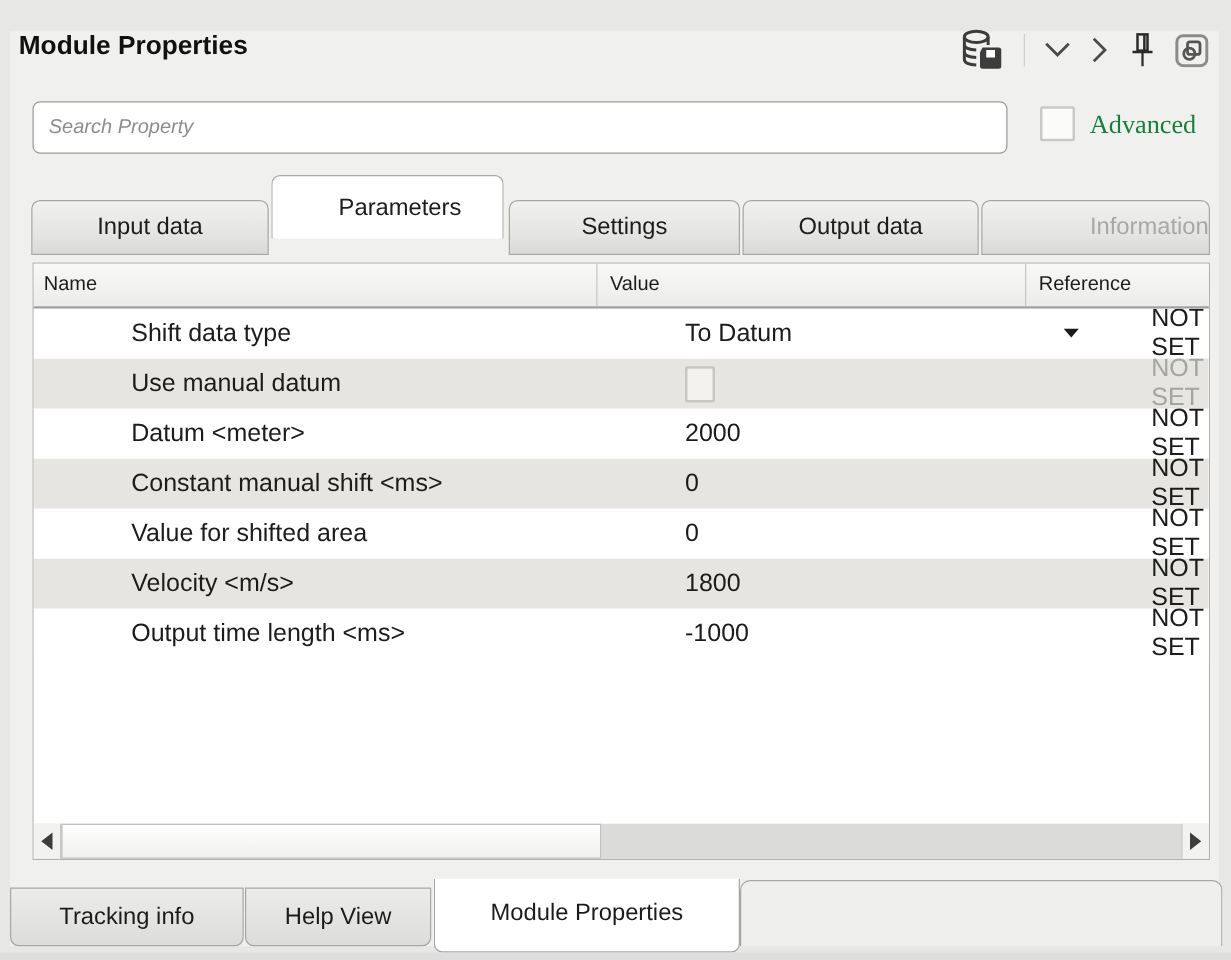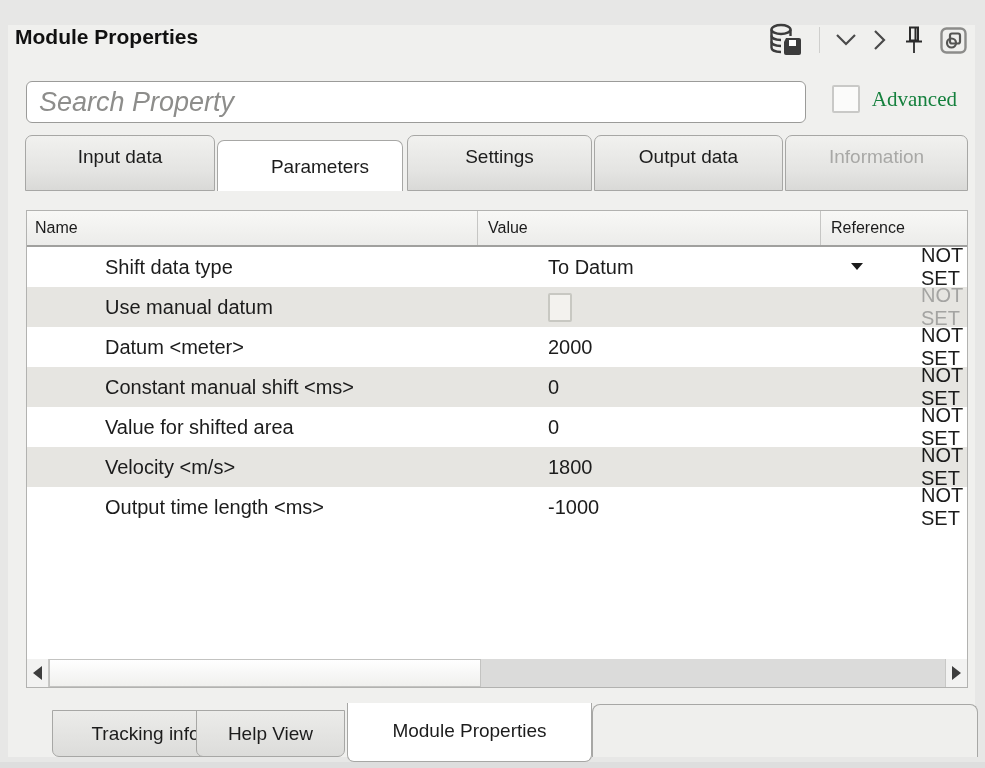--- a/index.html
+++ b/index.html
@@ -20,33 +20,33 @@
   .toolbar{
     position:absolute;right:8px;top:-6px;height:42px;display:flex;align-items:center;gap:14px;
   }
   .tbicon{display:flex;align-items:center;justify-content:center;cursor:default;}
   .tbsep{width:1px;height:26px;background:#cfcfcd;}
   
   .search{
     position:absolute;left:18px;top:56px;width:754px;height:40px;
     border:1px solid #9b9b99;border-radius:6px;background:#ffffff;
     font-family:"Liberation Sans","DejaVu Sans",sans-serif;
-    font-size:27px;font-style:italic;color:#333;padding:0 12px;outline:none;box-sizing:content-box;
+    font-size:16px;font-style:italic;color:#333;padding:0 12px;outline:none;box-sizing:content-box;
   }
   .search::placeholder{color:#8d8d8b;font-style:italic;}
   .adv{position:absolute;right:18px;top:60px;display:flex;align-items:center;gap:12px;}
   .adv-box{width:24px;height:24px;border:2px solid #c9c9c7;border-radius:2px;background:#fbfbfa;}
   .adv-label{font-size:21px;color:#15803d;font-family:Liberation Serif, serif;}
   
   .tab{
     position:absolute;box-sizing:border-box;text-align:center;
     font-size:19px;color:#1c1c1c;
     border:1px solid #a7a7a5;border-radius:7px 7px 0 0;
     background:linear-gradient(180deg,#f1f1ef 0%,#e4e4e2 65%,#d9d9d7 100%);
-    top:110px;height:56px;line-height:42px;z-index:1;
+    top:135px;height:44px;line-height:42px;z-index:1;
   }
   .tab.active{
     top:115px;height:51px;line-height:52px;background:#ffffff;border-bottom:none;z-index:2;padding-left:20px;
   }
   .tab.disabled{color:#a8a8a6;}
   
   .table-frame{
     position:absolute;left:18px;top:185px;width:942px;height:478px;
     border:1px solid #b2b2b0;background:#ffffff;box-sizing:border-box;
   }
@@ -153,21 +153,21 @@
 
   <div class="adv">
     <span class="adv-box"></span>
     <span class="adv-label">Advanced</span>
   </div>
 
   <div class="tab" style="left:17px;width:190px;">Input data</div>
   <div class="tab active" style="left:209px;width:186px;">Parameters</div>
   <div class="tab" style="left:399px;width:185px;">Settings</div>
   <div class="tab" style="left:586px;width:189px;">Output data</div>
-  <div class="tab disabled" style="left:777px;width:183px;">Information</div>
+  <div class="tab disabled" style="left:777px;width:183px;text-align:right;">Information</div>
 
   <div class="table-frame">
     <div class="thead">
       <div class="th name">Name</div>
       <div class="th value">Value</div>
       <div class="th ref">Reference</div>
     </div>
     <div class="tbody">
 
       <div class="trow">
@@ -237,16 +237,16 @@
       </div>
       <div class="sbtn right">
           <span class="tri-right"></span>
         </div>
     </div>
   </div>
 
 </div>
 
 <div class="btab-base"></div>
-<div class="btab" style="left:8px;width:187px;margin-left:44px;">Tracking info</div>
+<div class="btab" style="left:8px;width:187px;">Tracking info</div>
 <div class="btab" style="left:196px;width:149px;">Help View</div>
 <div class="btab active" style="left:347px;width:245px;">Module Properties</div>
 <div class="bottom-strip"></div>
 
 </body></html>

